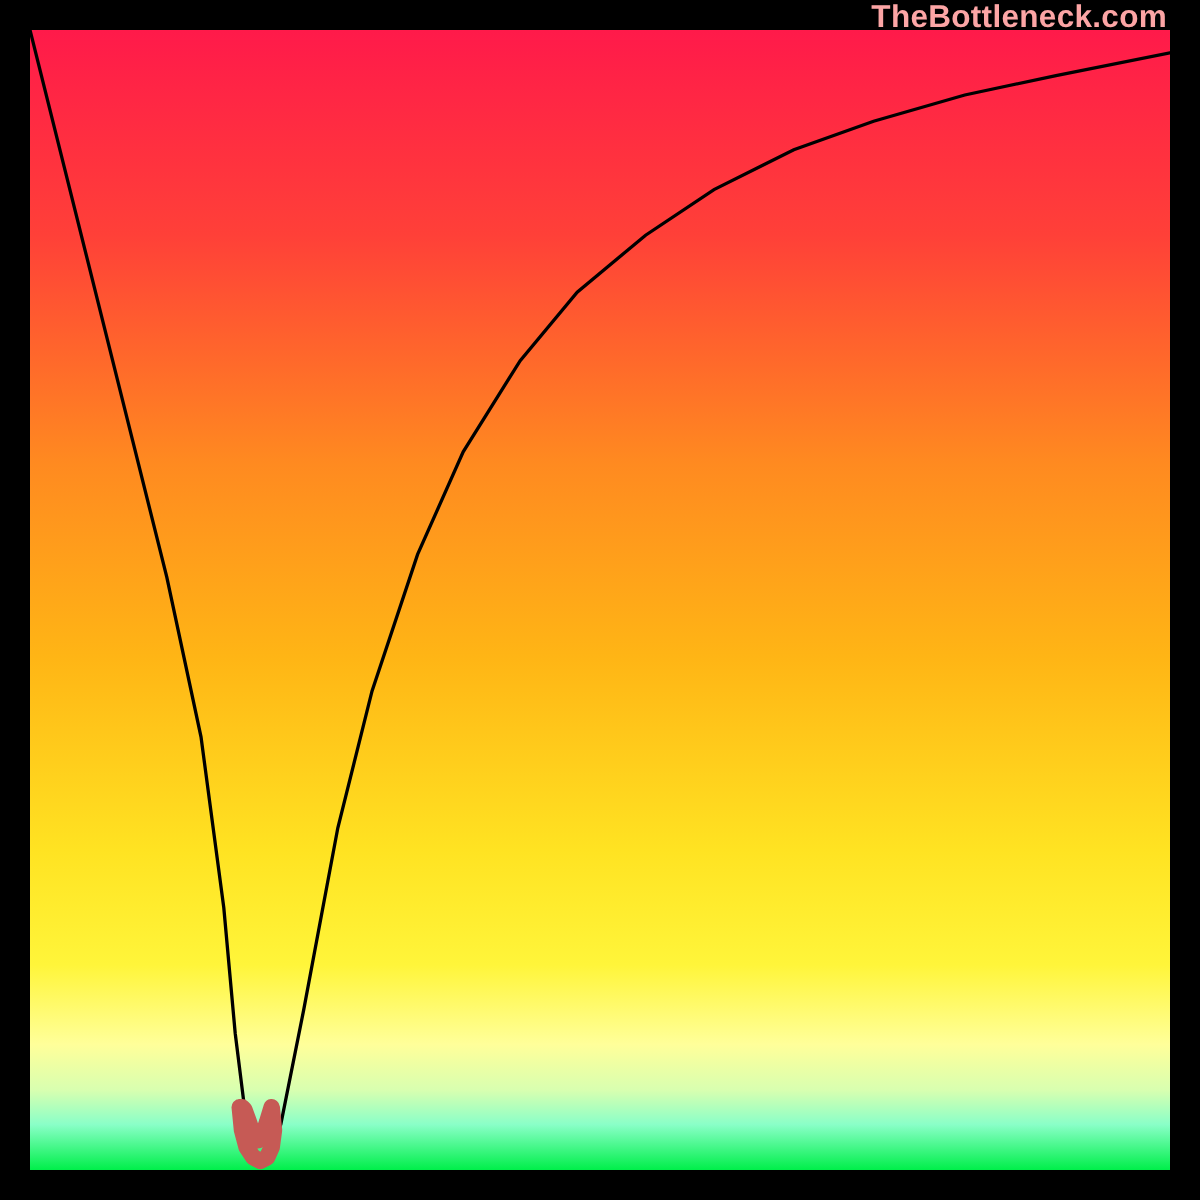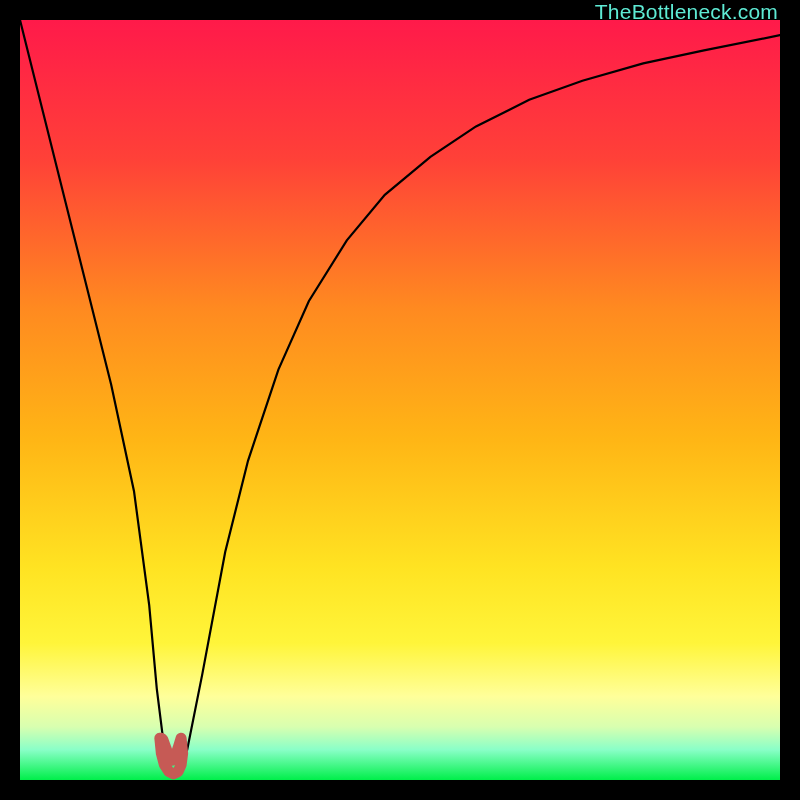--- a/index.html
+++ b/index.html
@@ -23,23 +23,23 @@
     position: absolute;
     left: 0;
     top: 0;
     width: 760px;
     height: 760px;
   }
   .watermark {
     position: absolute;
     top: 0px;
     right: 22px;
-    color: #5eead4;
+    color: #fca5a5;
     font-size: 21px;
-    font-weight: 400;
+    font-weight: 700;
     letter-spacing: 0.2px;
   }
   svg.curves {
     position: absolute;
     left: 0;
     top: 0;
     width: 760px;
     height: 760px;
   }
 </style>

